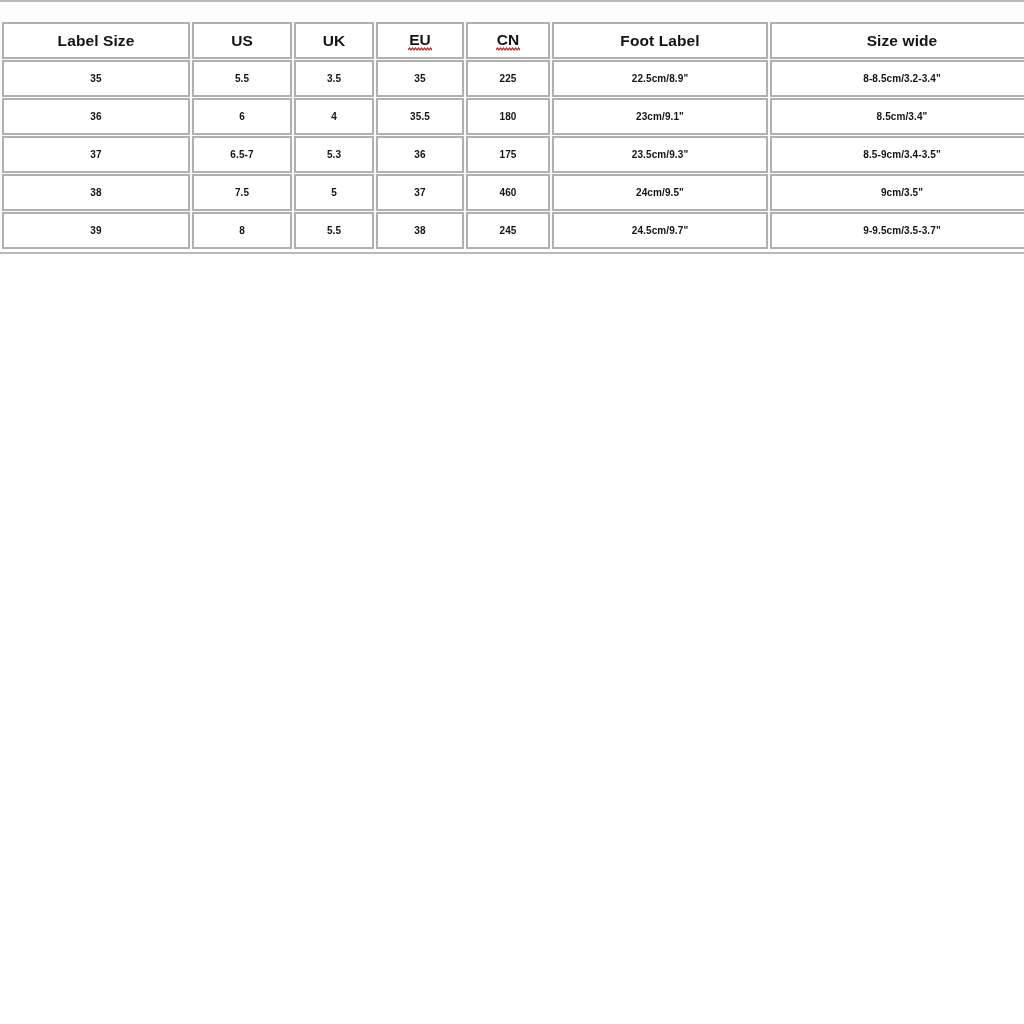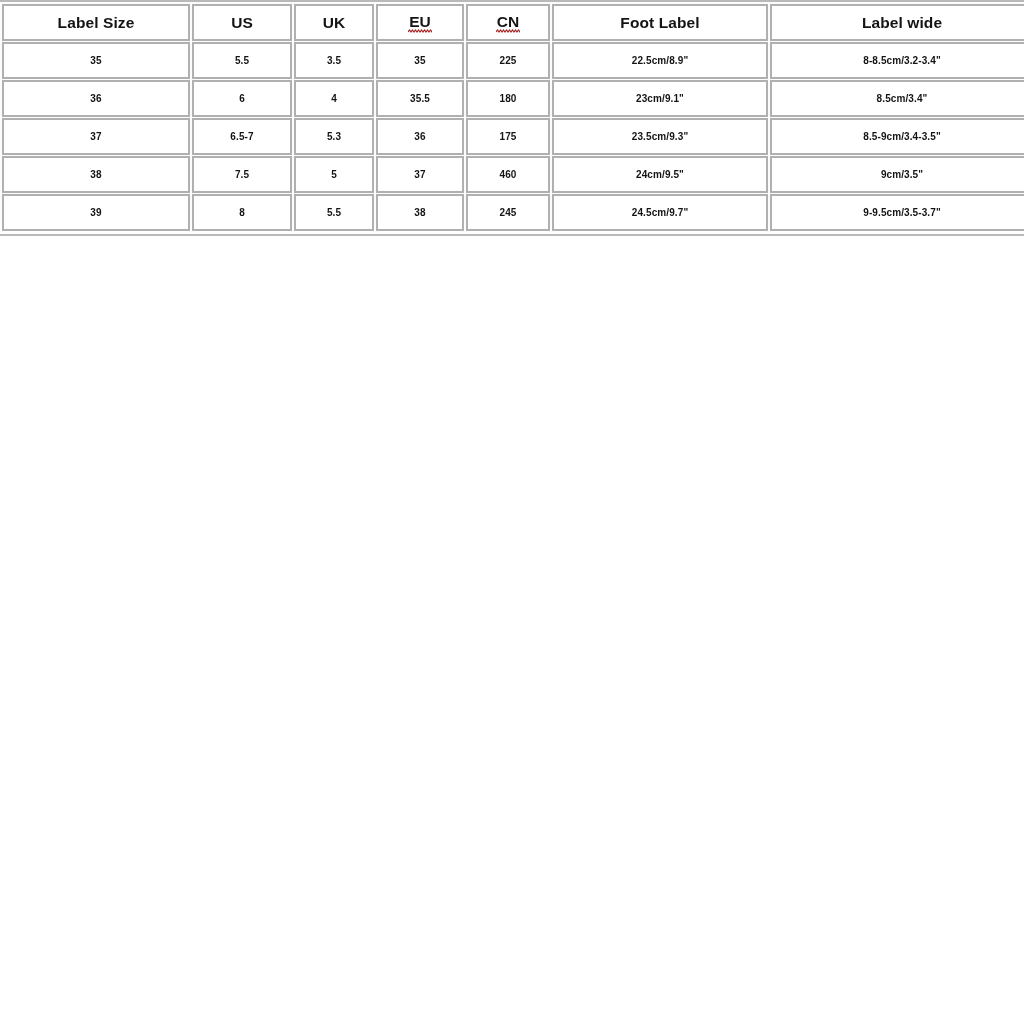--- a/index.html
+++ b/index.html
@@ -25,21 +25,21 @@
   
   .table-wrap {
     position: absolute;
     left: 0;
     top: 0;
     width: 1024px;
     box-sizing: border-box;
     border-top: 2px solid #b9b9b9;
     border-bottom: 2px solid #b9b9b9;
     background: #fdfdfd;
-    padding: 1px 0 2px 0;
+    padding: 19px 0 2px 0;
   }
 
   table.size-table {
     width: 1022px;
     border-collapse: separate;
     border-spacing: 2px 1px;
     table-layout: fixed;
     background: transparent;
   }
 
@@ -136,21 +136,21 @@
                 <svg width="40" height="4" viewBox="0 0 40 4" xmlns="http://www.w3.org/2000/svg">
                   <path d="M0 3 L1.5 1 L3 3 L4.5 1 L6 3 L7.5 1 L9 3 L10.5 1 L12 3 L13.5 1 L15 3 L16.5 1 L18 3 L19.5 1 L21 3 L22.5 1 L24 3 L25.5 1 L27 3 L28.5 1 L30 3 L31.5 1 L33 3 L34.5 1 L36 3 L37.5 1 L39 3" fill="none" stroke="#a32020" stroke-width="1.2"></path>
                 </svg>
               </span>
             </span>
           </th>
           <th>
             <span>Foot Label</span>
           </th>
           <th>
-            <span>Label wide</span>
+            <span>Size wide</span>
           </th>
         </tr>
       </thead>
       <tbody>
         <tr>
           <td>35</td>
           <td>5.5</td>
           <td>3.5</td>
           <td>35</td>
           <td>225</td>

